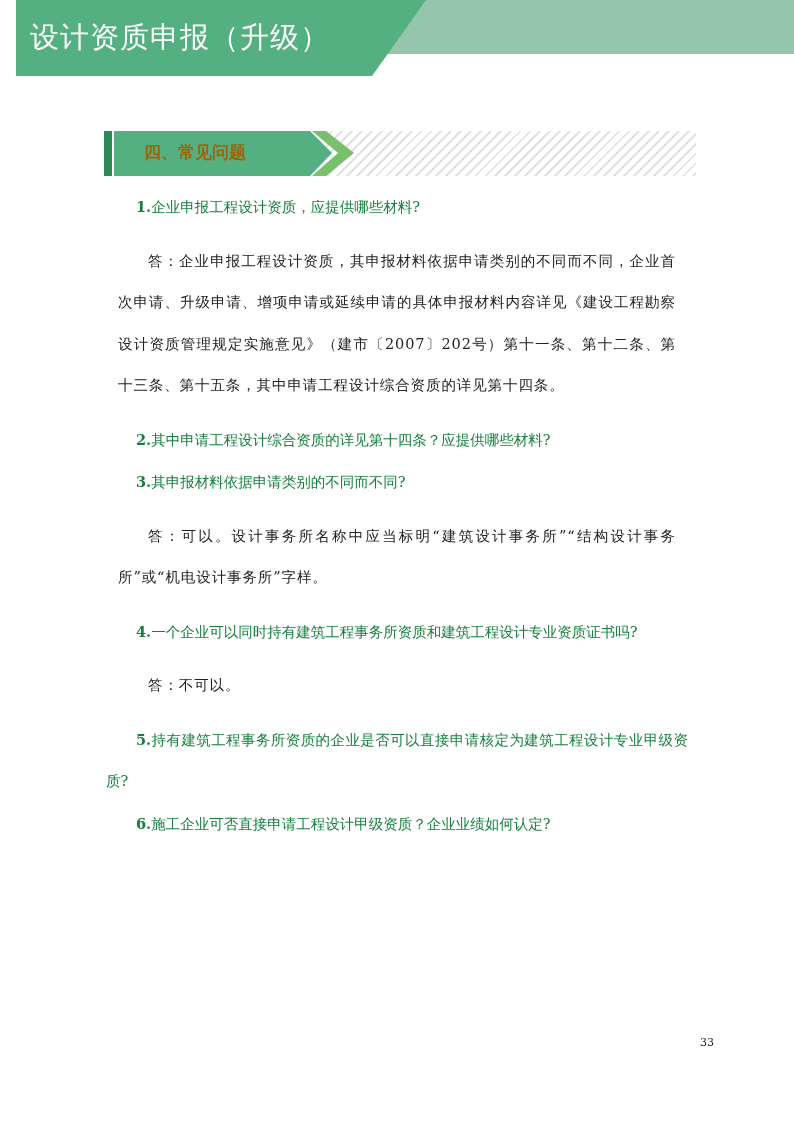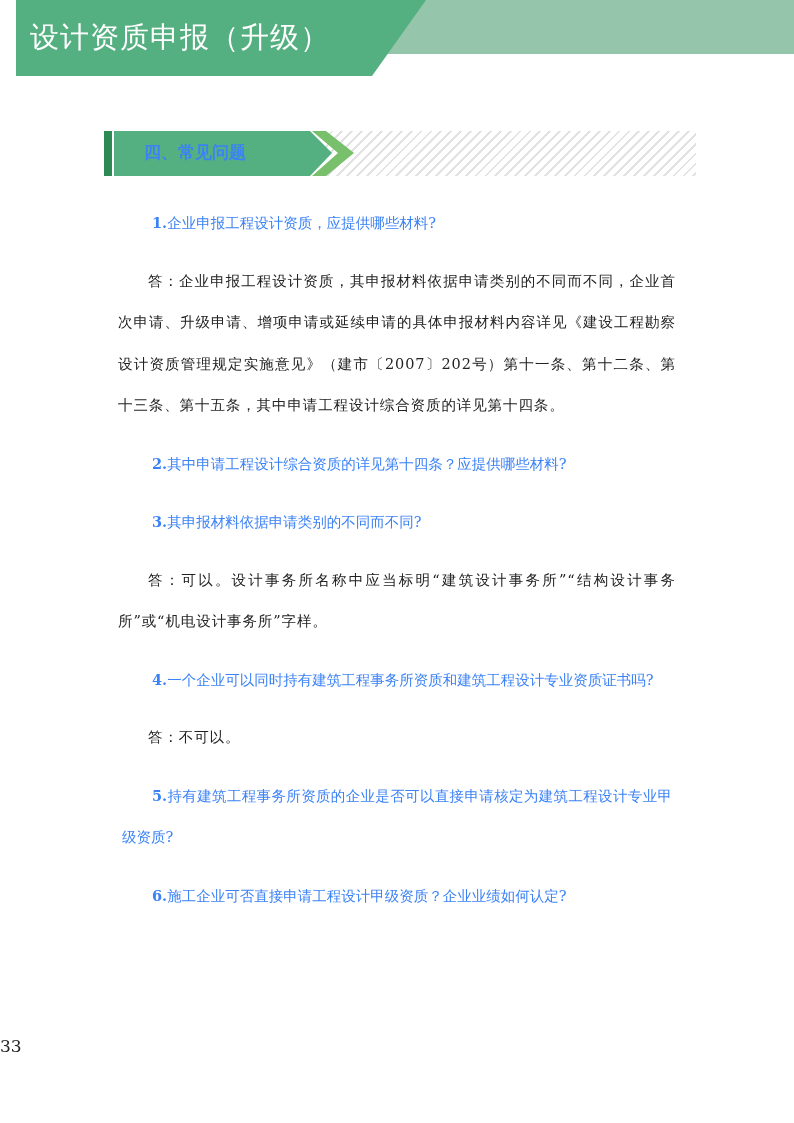--- a/index.html
+++ b/index.html
@@ -44,37 +44,37 @@
       clip-path: polygon(0 0, 196px 0, 218px 22px, 196px 45px, 0 45px);
     }
     .section-chevron {
       position: absolute; left: 208px; top: 0; width: 42px; height: 45px;
       background: #78c06b;
       clip-path: polygon(0 0, 14px 0, 42px 22px, 14px 45px, 0 45px, 26px 22px);
     }
     .section-title {
       position: absolute; left: 40px; top: 10px;
       font-family: "DejaVu Sans", "Liberation Sans", sans-serif;
-      font-weight: bold; font-size: 17px; color: #3b82f6; white-space: nowrap;
+      font-weight: bold; font-size: 17px; color: #a16207; white-space: nowrap;
     }
     .content {
       position: absolute; left: 106px; top: 186px; width: 582px;
       font-size: 14.5px; line-height: 41.5px;
     }
     .q {
-      color: #3b82f6; text-indent: 30px; margin: 16px; text-align: justify;
+      color: #15803d; text-indent: 30px; margin: 0; text-align: justify;
     }
     .q .num { font-weight: bold; }
     .a {
       color: #222; text-indent: 30px; margin: 12px; text-align: justify;
       letter-spacing: 0.9px;
     }
     .page-number {
-      position: absolute; left: 0; width: 714px; top: 1036px; text-align: left;
-      font-size: 17px; color: #222;
+      position: absolute; left: 0; width: 714px; top: 1036px; text-align: right;
+      font-size: 11px; color: #222;
     }
   </style>
 </head>
 <body>
 
 <div class="header-band">
   <div class="header-light"></div>
   <div class="header-dark"></div>
   <div class="header-title">设计资质申报（升级）</div>
 </div>

